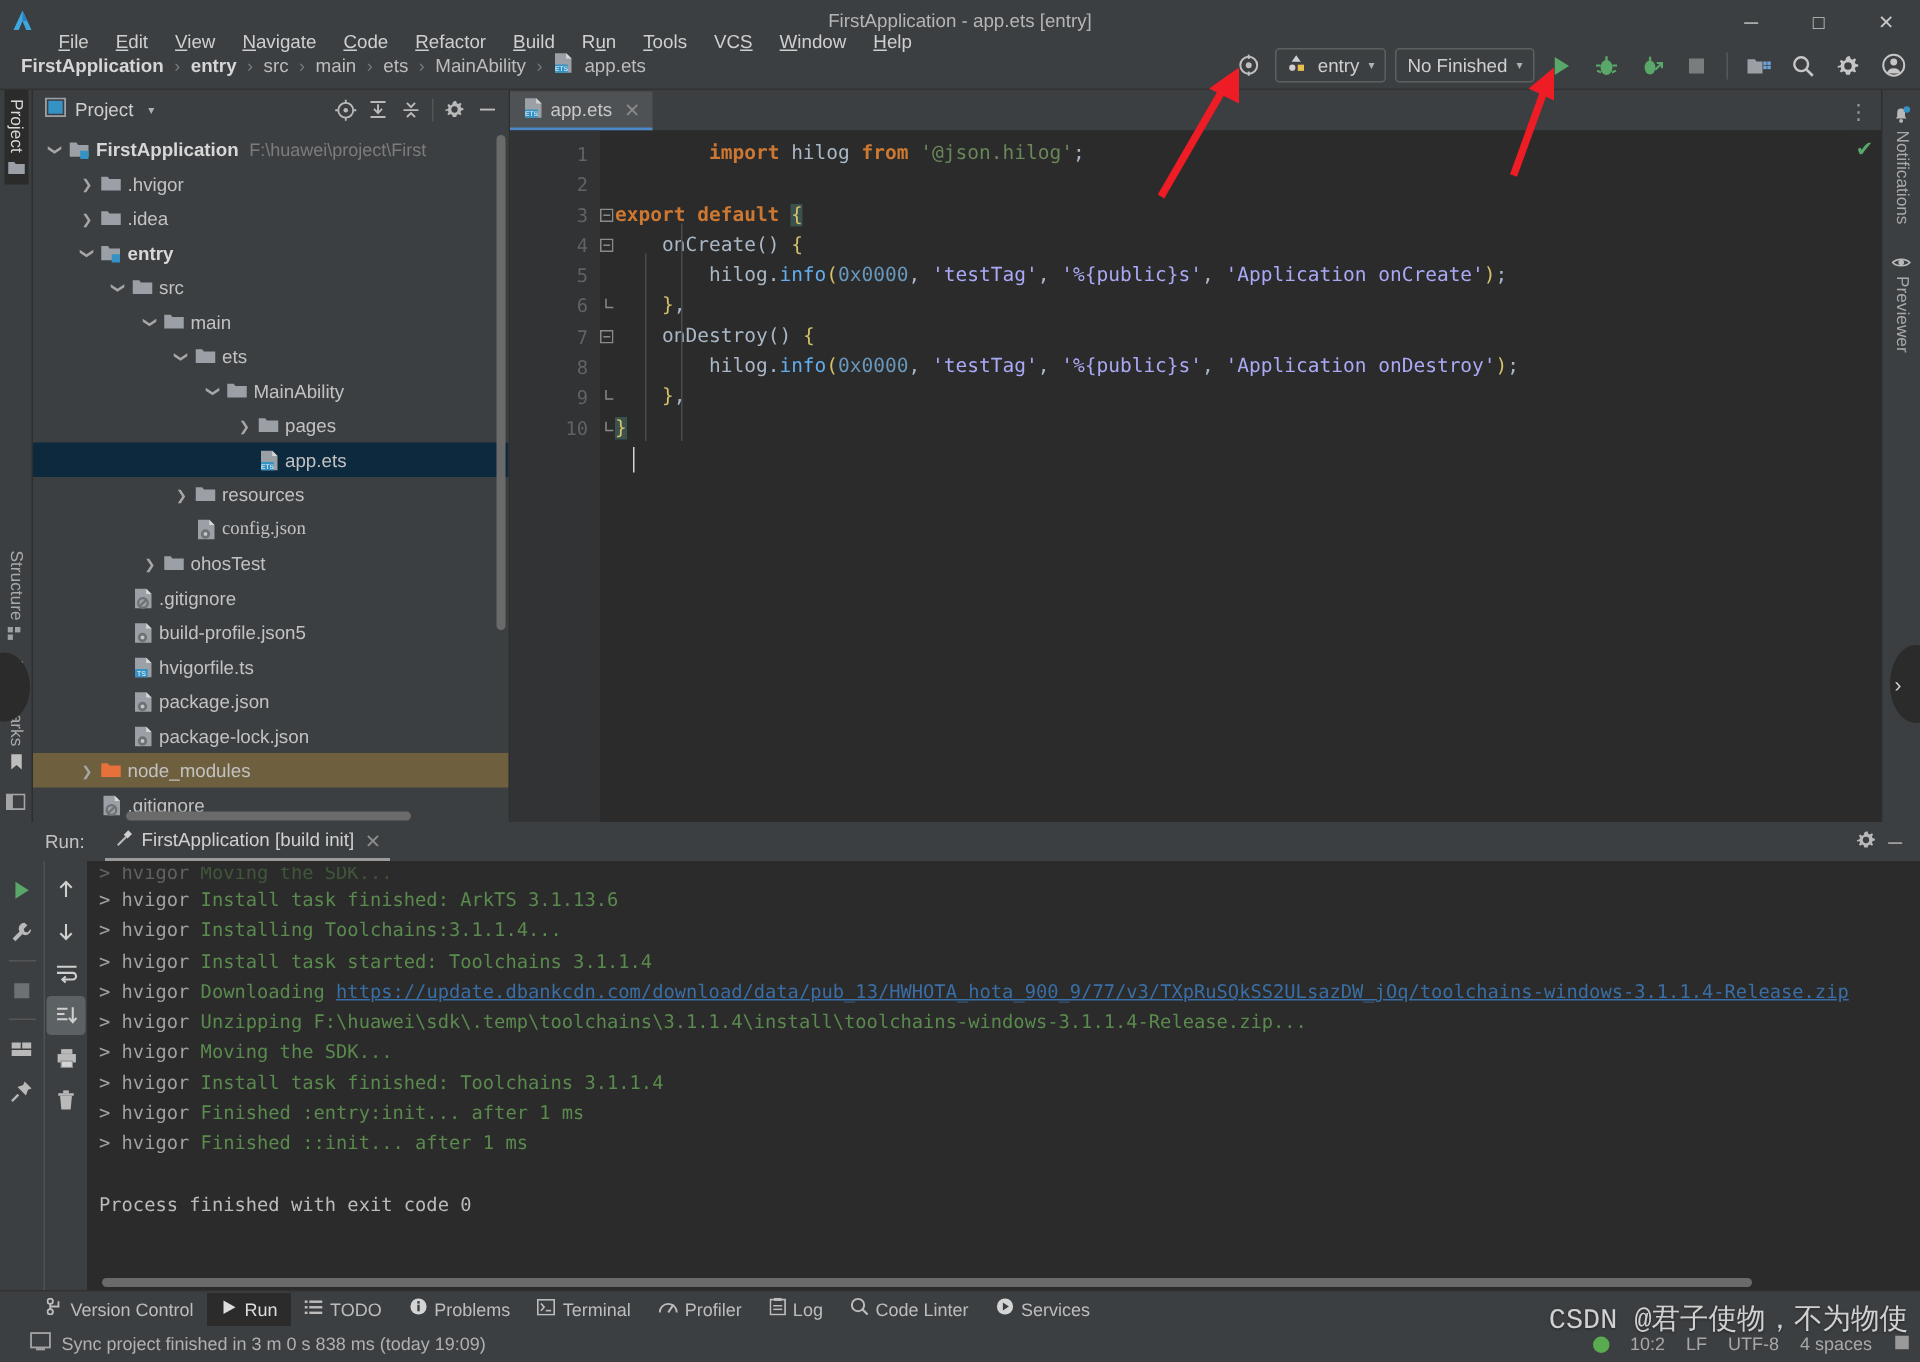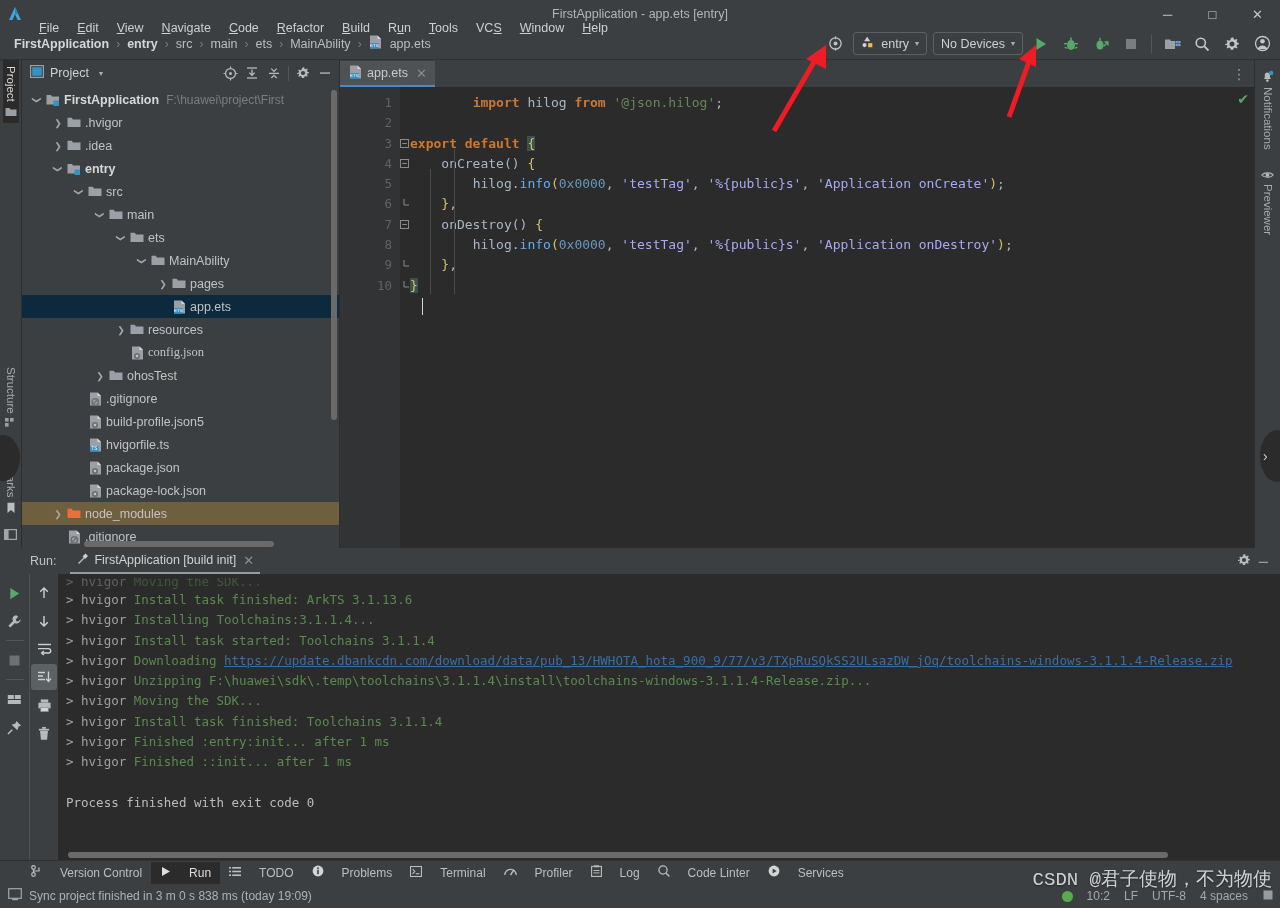--- a/index.html
+++ b/index.html
@@ -203,28 +203,28 @@
     position: absolute; left: 10px; bottom: 2px; width: 1100px; height: 6px;
     background: #6a6a6a; border-radius: 3px;
   }
 
   
   .toolwin-bar {
     height: 24px; flex: 0 0 24px; background: #3c3f41; display: flex; align-items: center;
     padding-left: 22px; border-top: 1px solid #323232;
   }
   .twb {
-    display: flex; align-items: center; gap: 18px; height: 22px; padding: 0 9px;
+    display: flex; align-items: center; gap: 5px; height: 22px; padding: 0 9px;
     color: #bdbdbd; font-size: 12px;
   }
   .twb.active { background: #2b2b2b; color: #dedede; }
 
   .status-bar {
     height: 24px; flex: 0 0 24px; background: #3c3f41; display: flex; align-items: center;
-    padding: 0 6px 0 8px; color: #b0b0b0; font-size: 12px; position: relative; justify-content: center;
+    padding: 0 6px 0 20px; color: #b0b0b0; font-size: 12px; position: relative; justify-content: center;
   }
   .sb-left { display: flex; align-items: center; gap: 7px; }
   .sb-right { margin-left: auto; display: flex; align-items: center; gap: 14px; color: #a8a8a8; }
   .sb-dot { width: 11px; height: 11px; border-radius: 50%; background: #5aab4f; }
 
   
   .arrow-svg { position: absolute; pointer-events: none; }
   .watermark {
     position: absolute; right: 8px; bottom: 16px; color: #e5e5e5; opacity: .88;
     font-size: 19px; font-family: Liberation Mono, monospace; pointer-events: none;
@@ -315,21 +315,21 @@
             <path d="M7 1 L10.5 6 L3.5 6 Z" fill="#cfcfcf"></path>
             <circle cx="4" cy="10.5" r="2.4" fill="#cfcfcf"></circle>
             <rect x="8.2" y="8.2" width="4.8" height="4.8" fill="#e8bf4b"></rect>
           </svg>
         </span>
         <span>entry</span>
         <span class="caret">▾</span>
       </div>
 
       <div class="combo">
-        <span>No Devices</span>
+        <span>No Finished</span>
         <span class="caret">▾</span>
       </div>
 
       <div class="tb-ico">
         <svg width="16" height="16" viewBox="0 0 16 16">
             <path d="M3.5 2 L13 8 L3.5 14 Z" fill="#59a869"></path>
           </svg>
       </div>
       <div class="tb-ico">
         <svg width="16" height="16" viewBox="0 0 16 16">

